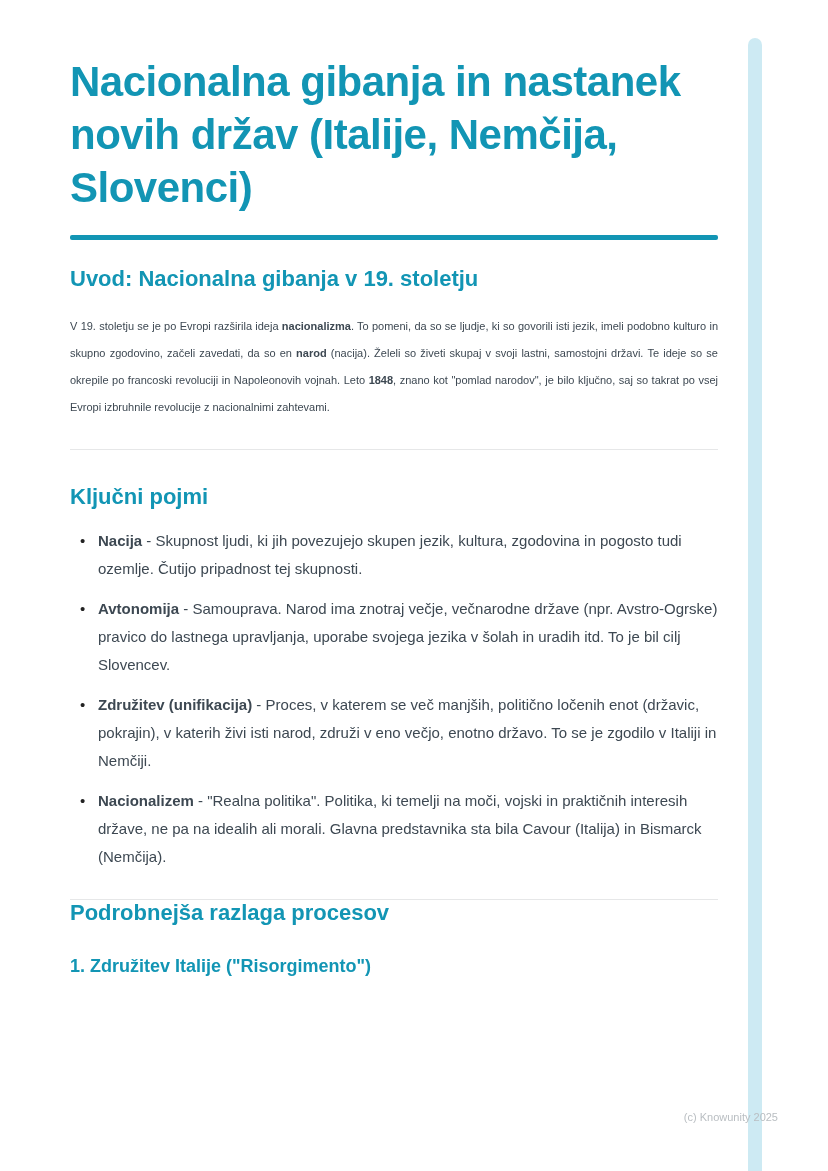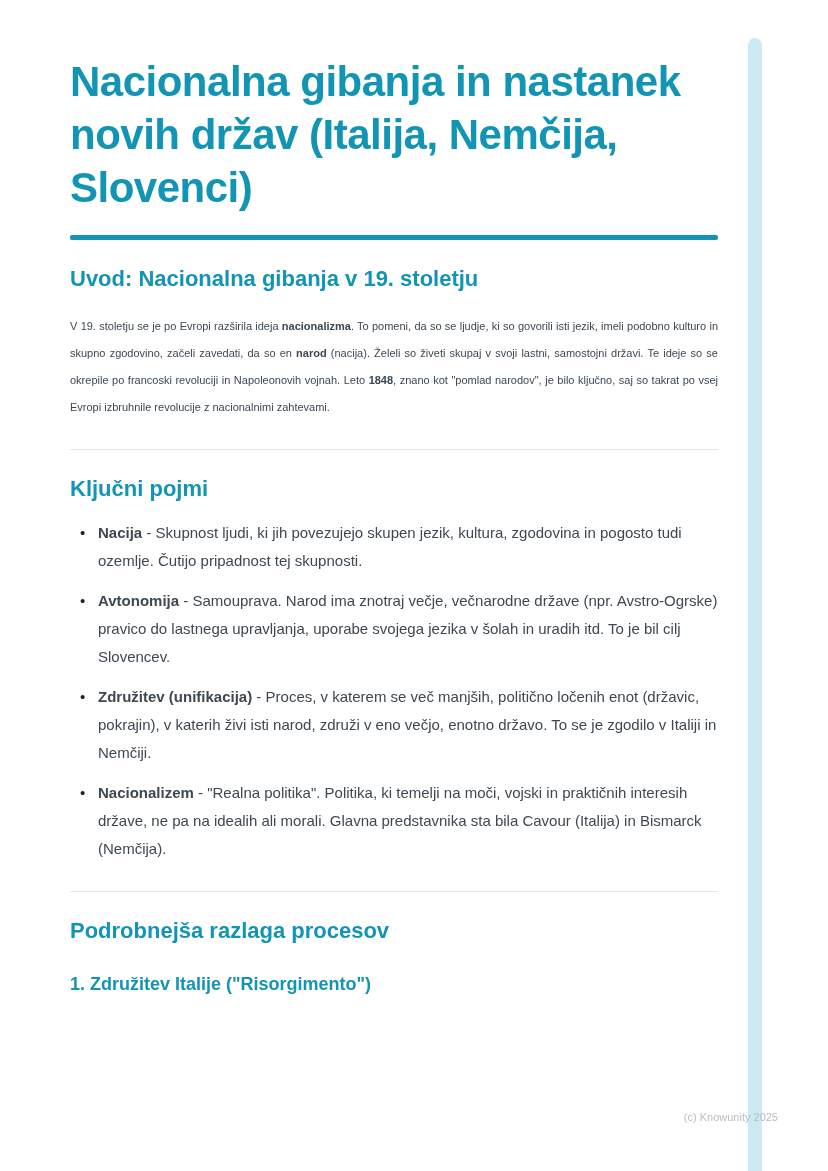--- a/index.html
+++ b/index.html
@@ -45,42 +45,42 @@
     font-size: 11px;
     line-height: 27px;
     color: var(--text, #3d4852);
     text-align: justify;
   }
   .divider {
     border: none;
     border-top: 1px solid var(--divider, #e6e7e8);
     margin-top: 28px;
   }
-  .h2-terms { margin-top: 26px; }
+  .h2-terms { margin-top: 34px; }
   ul.terms {
     list-style: none;
     margin-top: 18px;
     padding-left: 10px;
   }
   ul.terms li {
     position: relative;
     padding-left: 18px;
     font-size: 15px;
     line-height: 28px;
     color: var(--text, #3d4852);
     margin-bottom: 12px;
   }
   ul.terms li::before {
     content: "\2022";
     position: absolute;
     left: 0;
     top: 0;
     color: #222;
   }
-  .h2-proc { margin-top: 26px; }
+  .h2-proc { }
   h3.subsection-heading {
     color: var(--accent, #1295b4);
     font-size: 18px;
     font-weight: 700;
     margin-top: 30px;
   }
   strong { font-weight: 700; }
   .footer-credit {
     position: absolute;
     right: 50px;
@@ -101,21 +101,21 @@
     z-index: 1;
   }
 </style>
 </head>
 <body>
 
 <div class="scroll-strip"></div>
 
 <div class="content">
 
-  <h1 class="page-title">Nacionalna gibanja in nastanek novih držav (Italija, Nemčija, Slovenci)</h1>
+  <h1 class="page-title">Nacionalna gibanja in nastanek novih držav (Italije, Nemčija, Slovenci)</h1>
 
   <hr class="title-rule">
 
   <h2 class="section-heading h2-uvod">Uvod: Nacionalna gibanja v 19. stoletju</h2>
 
   <p class="body-par"><span>V 19. stoletju se je po Evropi razširila ideja </span><strong>nacionalizma</strong><span>. To pomeni, da so se ljudje, ki so govorili isti jezik, imeli podobno kulturo in skupno zgodovino, začeli zavedati, da so en </span><strong>narod</strong><span> (nacija). Želeli so živeti skupaj v svoji lastni, samostojni državi. Te ideje so se okrepile po francoski revoluciji in Napoleonovih vojnah. Leto </span><strong>1848</strong><span>, znano kot "pomlad narodov", je bilo ključno, saj so takrat po vsej Evropi izbruhnile revolucije z nacionalnimi zahtevami.</span></p>
 
   <hr class="divider">
 
   <h2 class="section-heading h2-terms">Ključni pojmi</h2>

